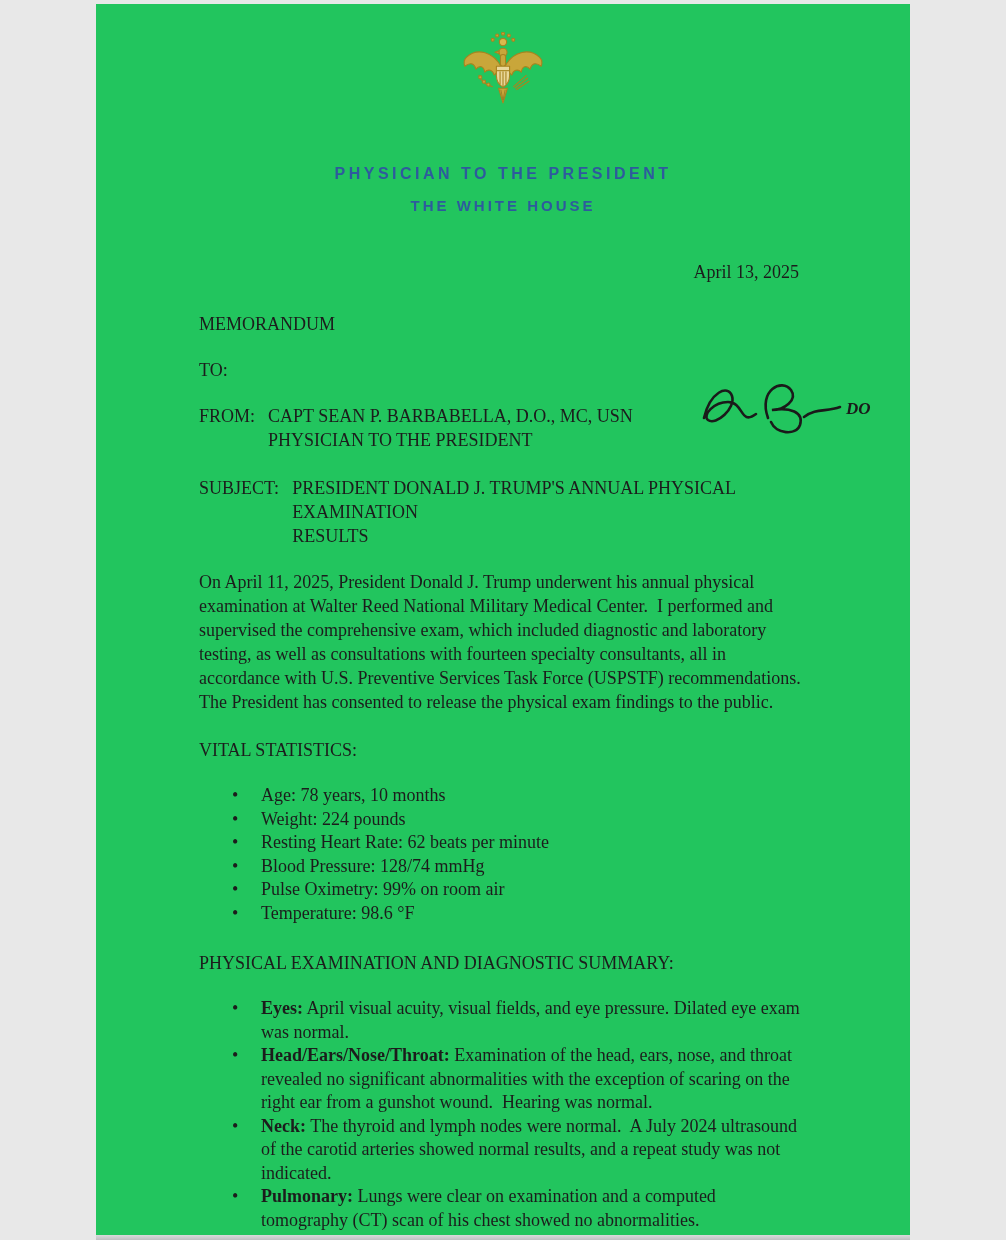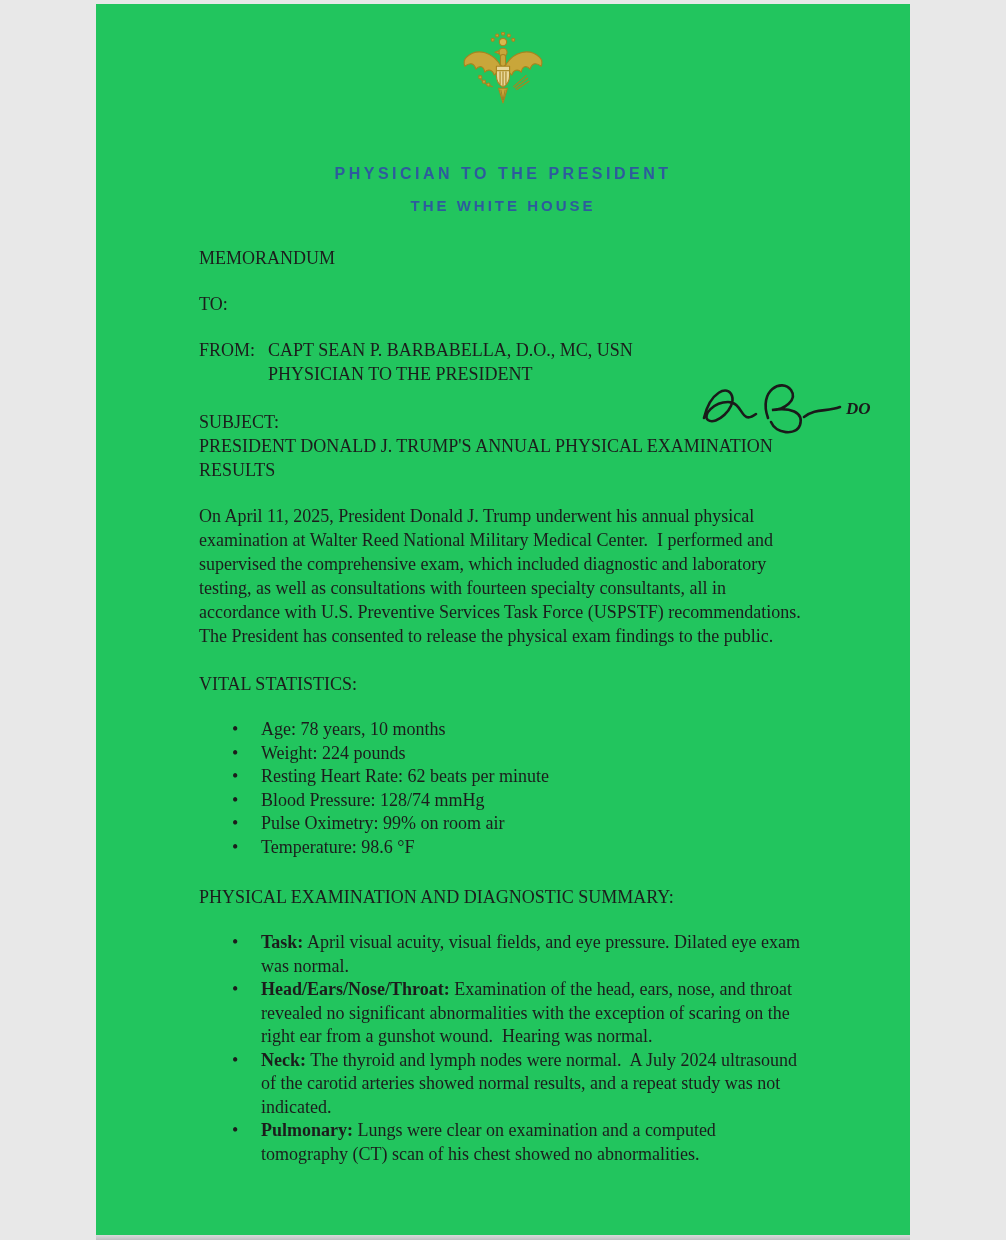--- a/index.html
+++ b/index.html
@@ -30,21 +30,21 @@
     font-weight:bold; font-size:15px; letter-spacing:3px;
     color:#2e5a9d;
   }
 
   .date-line { margin-top:42px; text-align:right; padding-right:8px; }
 
   .memo-label { margin-top:28px; }
 
   .addr-row { display:flex; margin-top:22px; }
   .addr-row .label { margin-right:13px; white-space:nowrap; }
-  .subject-row { display:flex; margin-top:24px;flex-direction:column; }
+  .subject-row { display:flex; margin-top:24px; }
   .subject-row .label { margin-right:13px; white-space:nowrap; }
 
   .para { margin-top:22px; white-space:pre-wrap; }
 
   .section-heading { margin-top:24px; }
   .section-heading.exam { margin-top:26px; }
 
   ul.doc-list { list-style:none; margin:22px 0 0 33px; line-height:23.5px; }
   ul.doc-list li { position:relative; padding-left:29px; }
   ul.doc-list li::before { content:"\2022"; position:absolute; left:0; top:0; }
@@ -96,20 +96,21 @@
         <circle cx="40" cy="71" r="2.2"></circle>
 
       <path d="M74 74 L92 58 M76 76 L94 62 M78 78 L96 66" fill="none"></path>
     </g>
   </svg>
 
   <div class="lh-title">PHYSICIAN TO THE PRESIDENT</div>
   <div class="lh-subtitle">THE WHITE HOUSE</div>
 
   <div class="content">
+    <div class="date-line">April 13, 2025</div>
 
     <div class="memo-label">MEMORANDUM</div>
 
     <div class="addr-row">
       <span class="label">TO:</span>
     </div>
 
     <div class="addr-row">
       <span class="label">FROM:</span>
       <span class="addr-content">
@@ -135,21 +136,21 @@
       <li>Weight: 224 pounds</li>
       <li>Resting Heart Rate: 62 beats per minute</li>
       <li>Blood Pressure: 128/74 mmHg</li>
       <li>Pulse Oximetry: 99% on room air</li>
       <li>Temperature: 98.6 °F</li>
     </ul>
 
     <div class="section-heading exam">PHYSICAL EXAMINATION AND DIAGNOSTIC SUMMARY:</div>
 
     <ul class="doc-list">
-      <li><span class="term">Task:</span><span class="li-text"> April visual acuity, visual fields, and eye pressure. Dilated eye exam was normal.</span></li>
+      <li><span class="term">Eyes:</span><span class="li-text"> April visual acuity, visual fields, and eye pressure. Dilated eye exam was normal.</span></li>
       <li><span class="term">Head/Ears/Nose/Throat:</span><span class="li-text"> Examination of the head, ears, nose, and throat revealed no significant abnormalities with the exception of scaring on the right ear from a gunshot wound.  Hearing was normal.</span></li>
       <li><span class="term">Neck:</span><span class="li-text"> The thyroid and lymph nodes were normal.  A July 2024 ultrasound of the carotid arteries showed normal results, and a repeat study was not indicated.</span></li>
       <li><span class="term">Pulmonary:</span><span class="li-text"> Lungs were clear on examination and a computed tomography (CT) scan of his chest showed no abnormalities.</span></li>
     </ul>
   </div>
 
   <svg class="signature" viewBox="0 0 192 72" xmlns="http://www.w3.org/2000/svg">
     <g fill="none" stroke="#1a1a1a" stroke-width="2.6" stroke-linecap="round">
       <path d="M10 46 C16 20 34 12 38 24 C42 36 22 54 14 48 C8 43 20 30 34 30 C50 30 46 54 62 42"></path>
       <path d="M74 46 C64 18 88 6 97 18 C104 28 90 38 78 38 C96 35 110 40 106 53 C102 64 82 62 77 50"></path>

